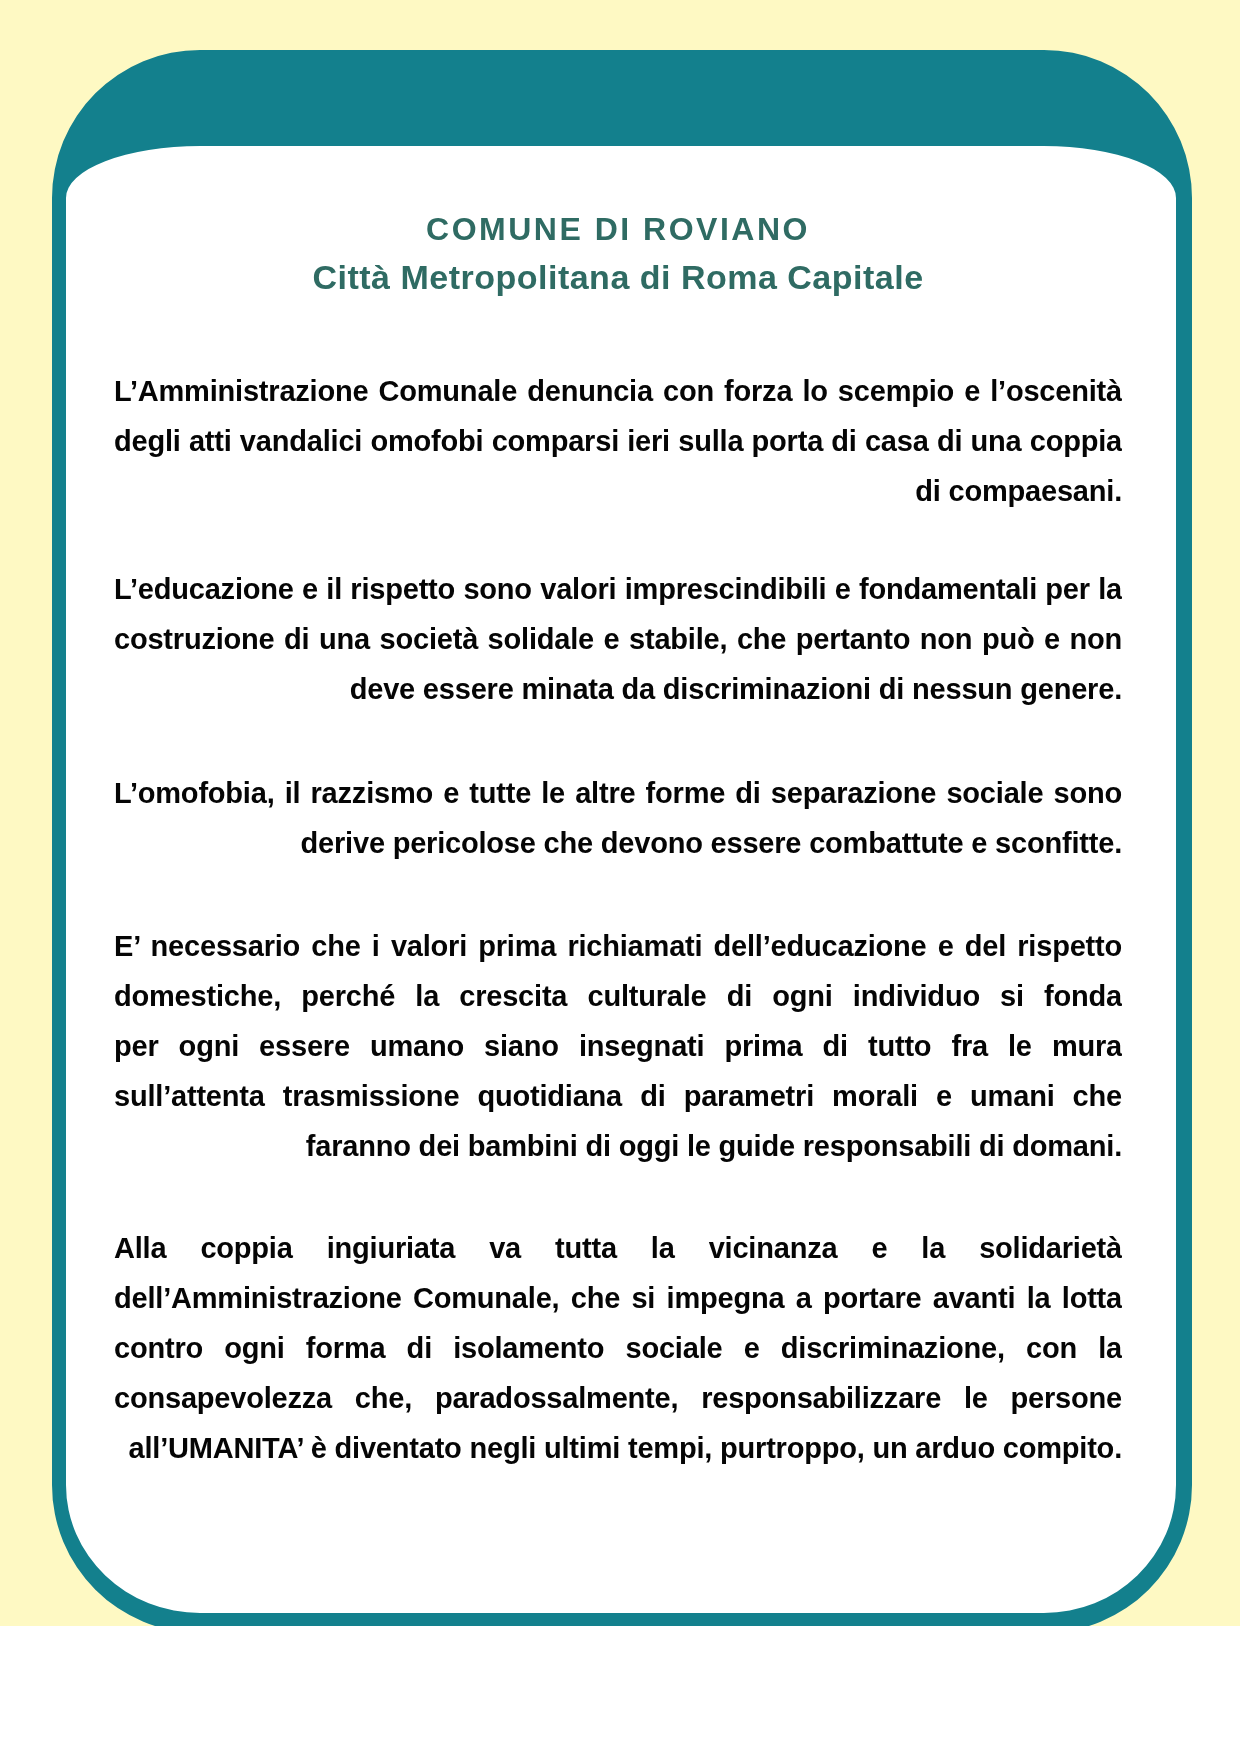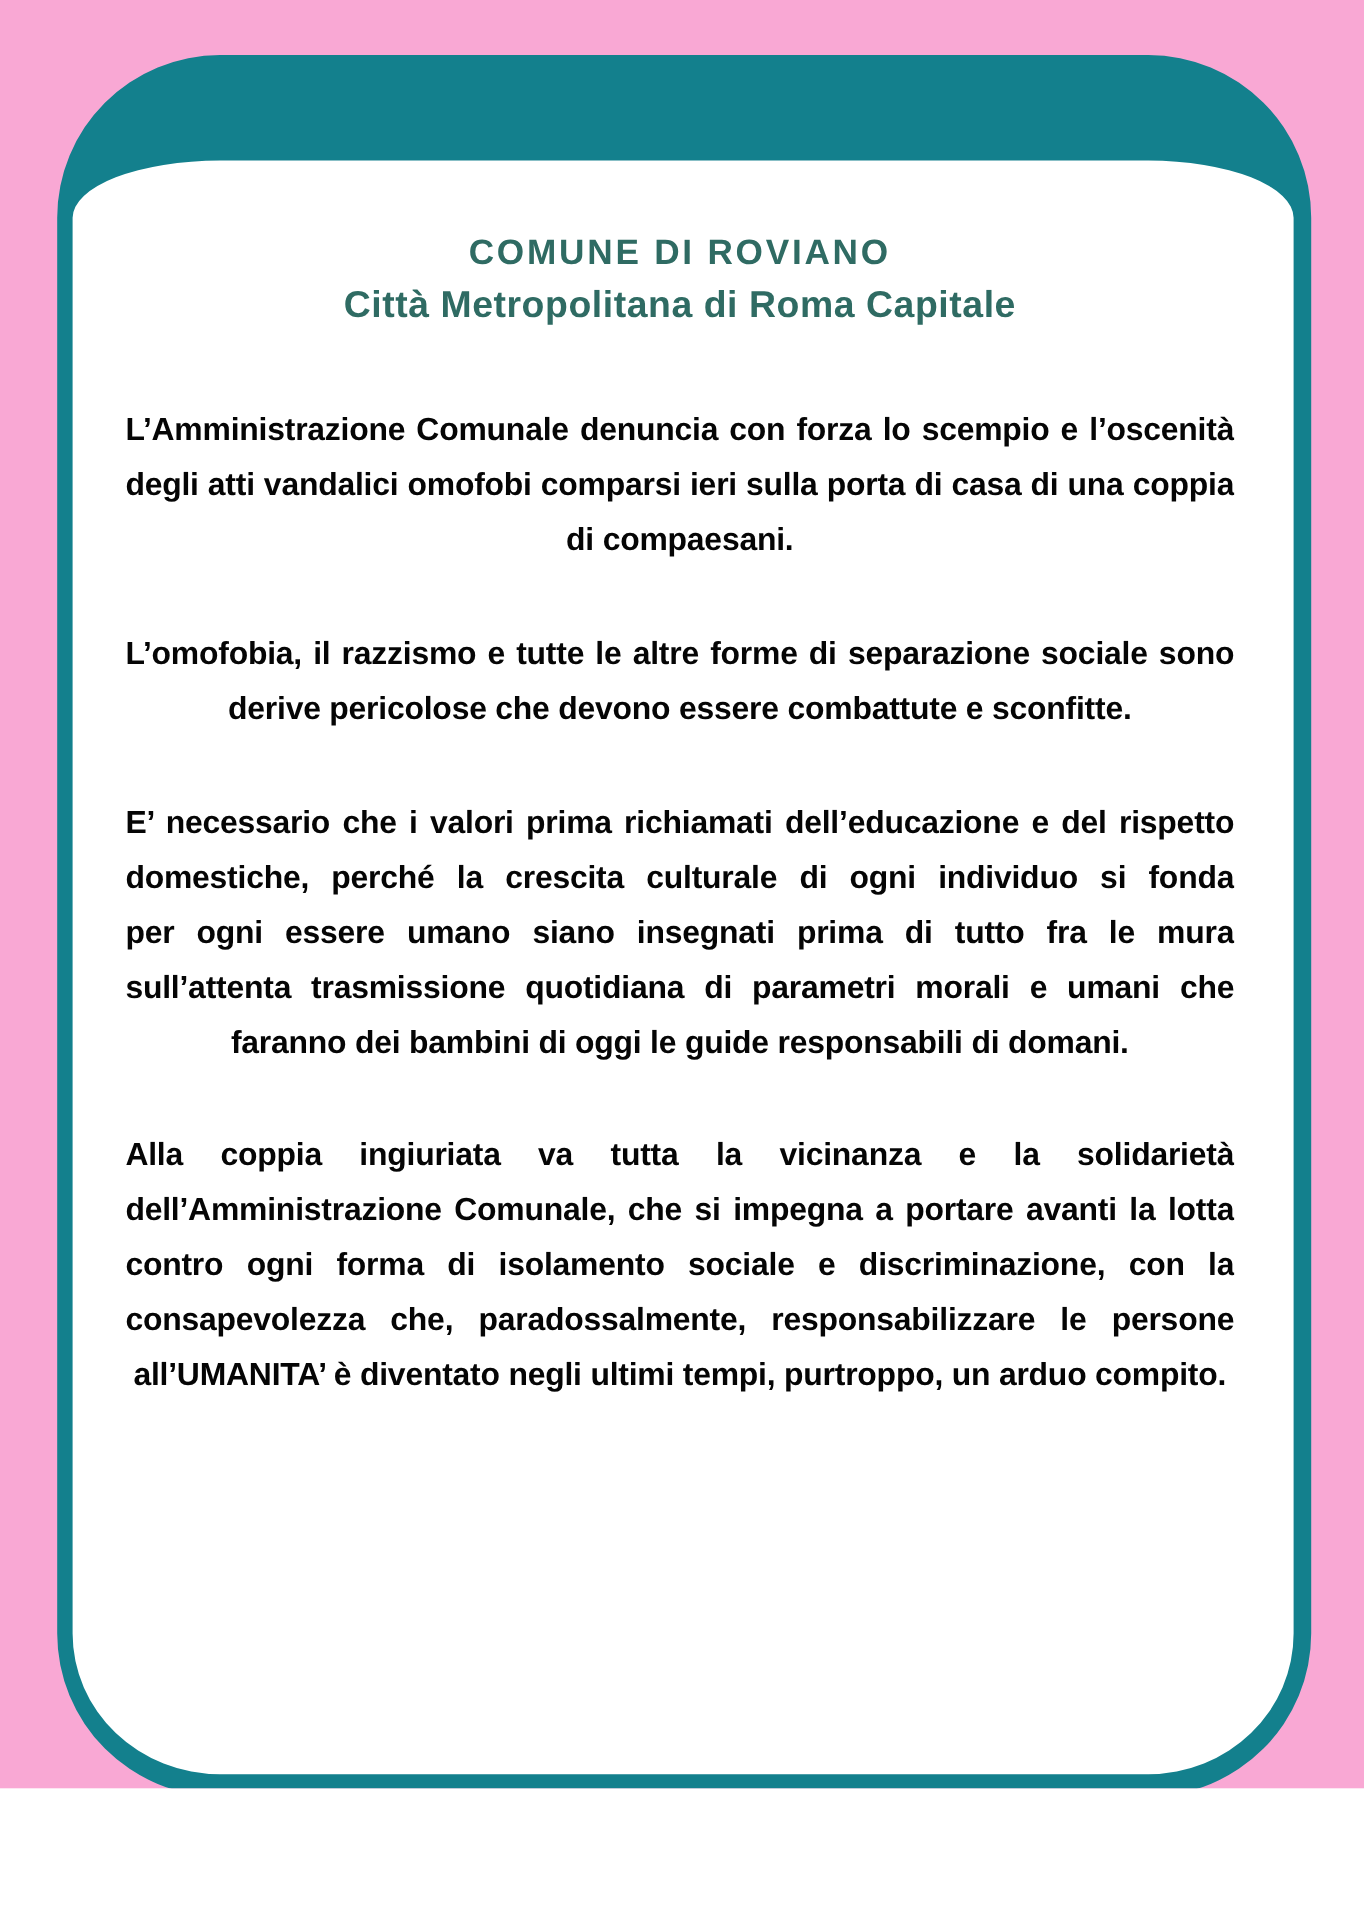--- a/index.html
+++ b/index.html
@@ -4,21 +4,21 @@
 <style>
   html, body {
     margin: 0;
     padding: 0;
     background: #ffffff;
   }
   .page {
     position: relative;
     width: 1240px;
     height: 1626px;
-    background: #f9a8d4;
+    background: #fef9c3;
     overflow: hidden;
     font-family: "Liberation Sans", sans-serif;
   }
   .frame {
     position: absolute;
     left: 52px;
     top: 50px;
     width: 1140px;
     height: 1583px;
     box-sizing: border-box;
@@ -60,21 +60,21 @@
     letter-spacing: -0.2px;
   }
   .para .jl {
     text-align: justify;
     text-align-last: justify;
     line-height: 50px;
     height: 50px;
     overflow: hidden;
   }
   .para .ll {
-    text-align: center;
+    text-align: right;
     line-height: 50px;
     height: 50px;
   }
   .p1 { margin-top: 66px; }
   .p2 { margin-top: 48px; }
   .p3 { margin-top: 54px; }
   .p4 { margin-top: 53px; }
   .p5 { margin-top: 52px; }
   .signature {
     margin-top: 62px;
@@ -95,20 +95,25 @@
 
     <div class="title1">COMUNE DI ROVIANO</div>
     <div class="title2">Città Metropolitana di Roma Capitale</div>
 
     <div class="para p1">
       <div class="jl">L’Amministrazione Comunale denuncia con forza lo scempio e l’oscenità</div>
       <div class="jl">degli atti vandalici omofobi comparsi ieri sulla porta di casa di una coppia</div>
       <div class="ll">di compaesani.</div>
     </div>
 
+    <div class="para p2">
+      <div class="jl">L’educazione e il rispetto sono valori imprescindibili e fondamentali per la</div>
+      <div class="jl">costruzione di una società solidale e stabile, che pertanto non può e non</div>
+      <div class="ll">deve essere minata da discriminazioni di nessun genere.</div>
+    </div>
 
     <div class="para p3">
       <div class="jl">L’omofobia, il razzismo e tutte le altre forme di separazione sociale sono</div>
       <div class="ll">derive pericolose che devono essere combattute e sconfitte.</div>
     </div>
 
     <div class="para p4">
       <div class="jl">E’ necessario che i valori prima richiamati dell’educazione e del rispetto</div>
       <div class="jl">domestiche, perché la crescita culturale di ogni individuo si fonda</div>
       <div class="jl">per ogni essere umano siano insegnati prima di tutto fra le mura</div>

